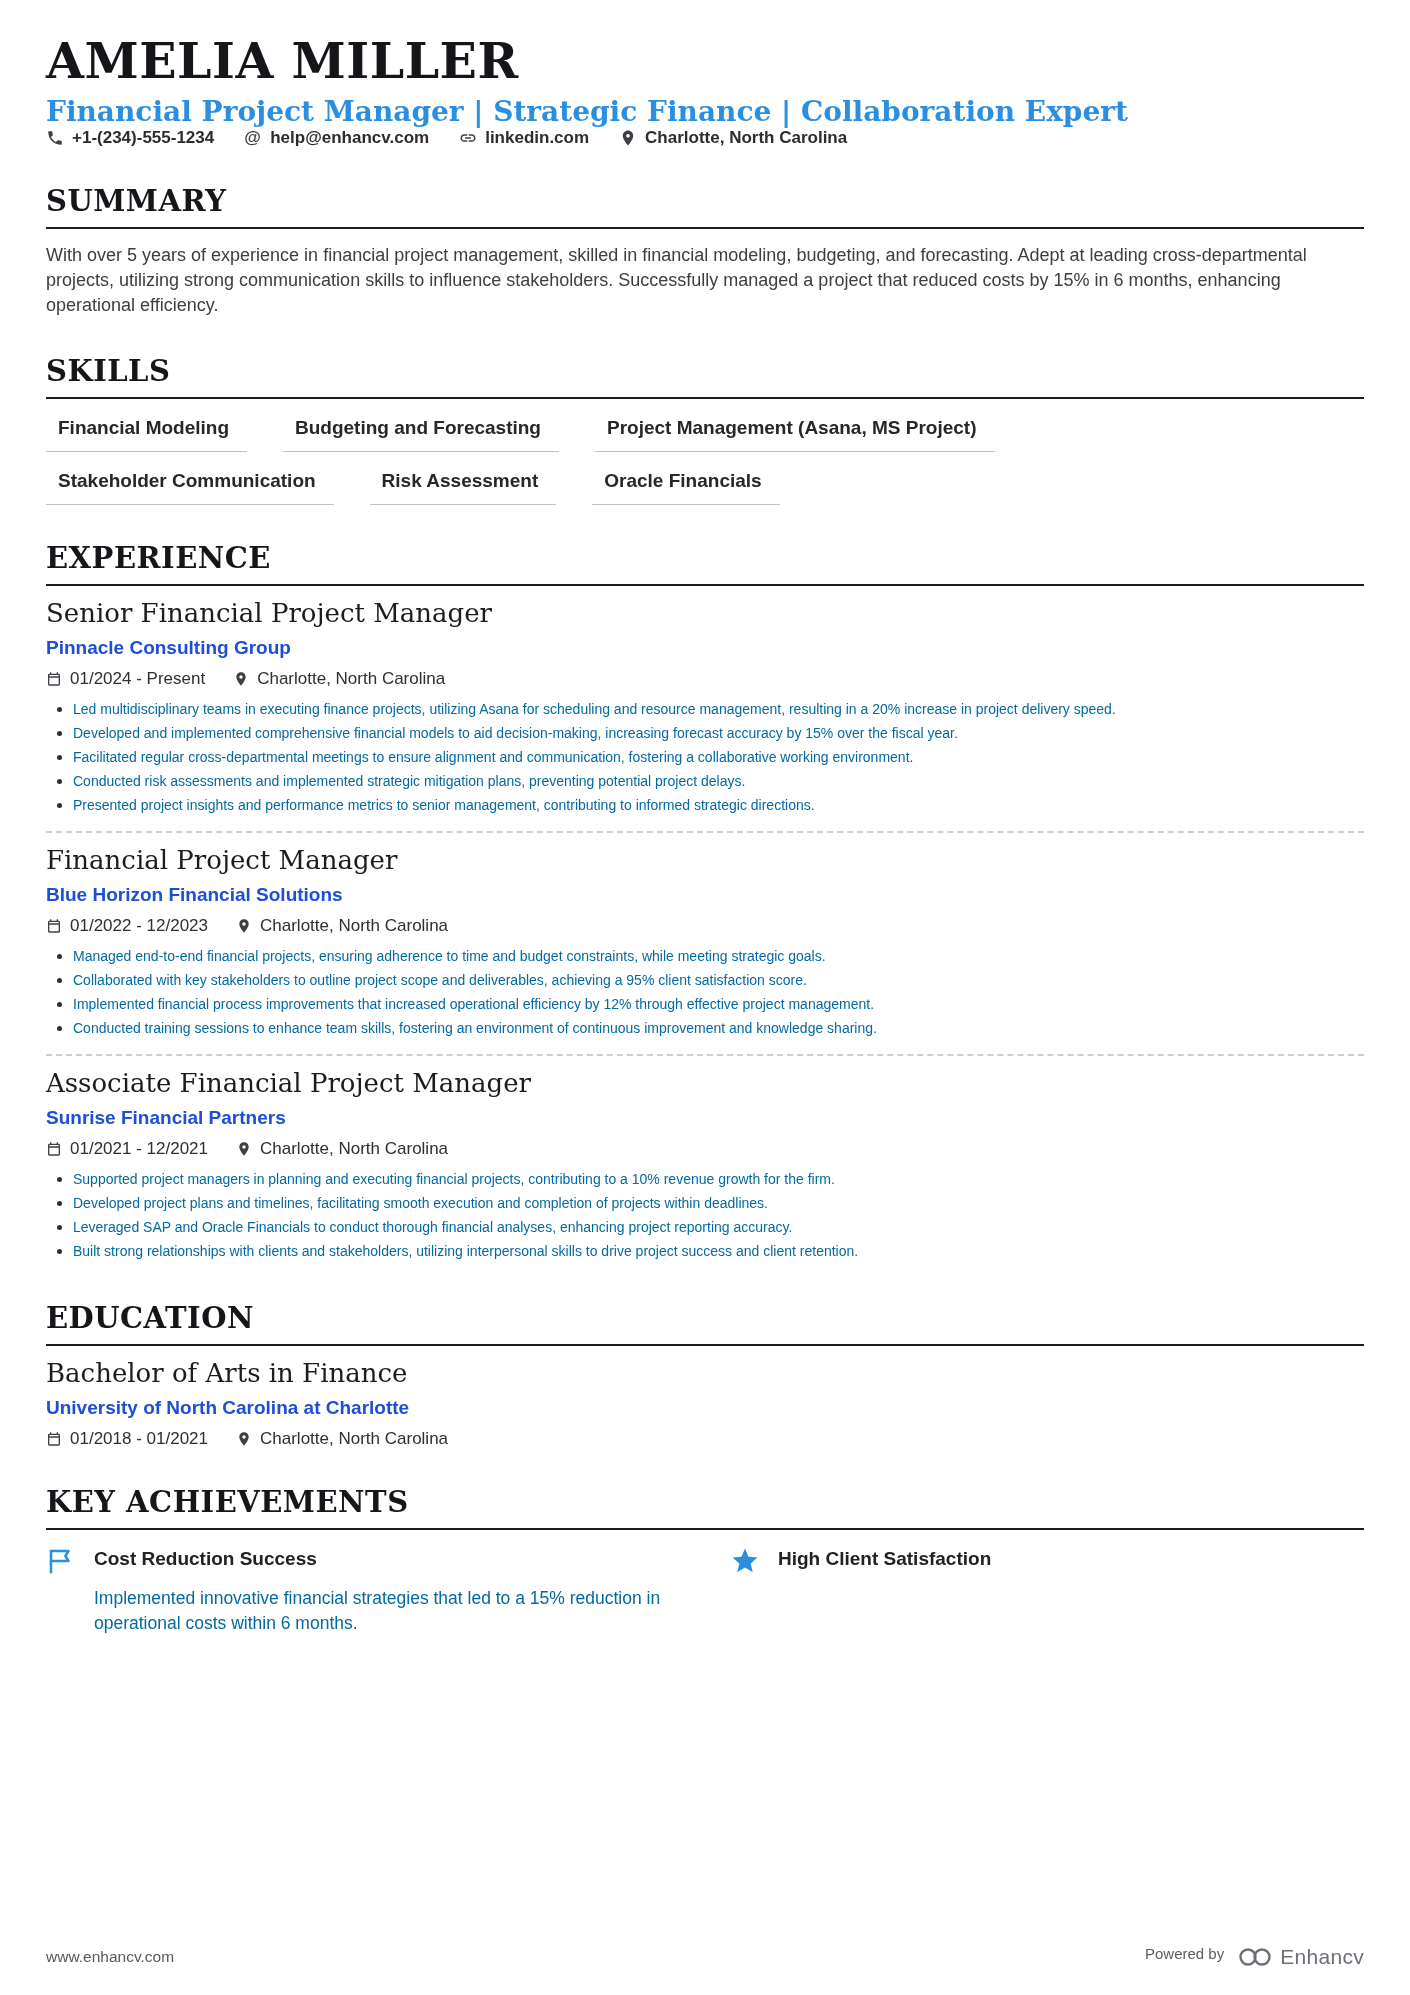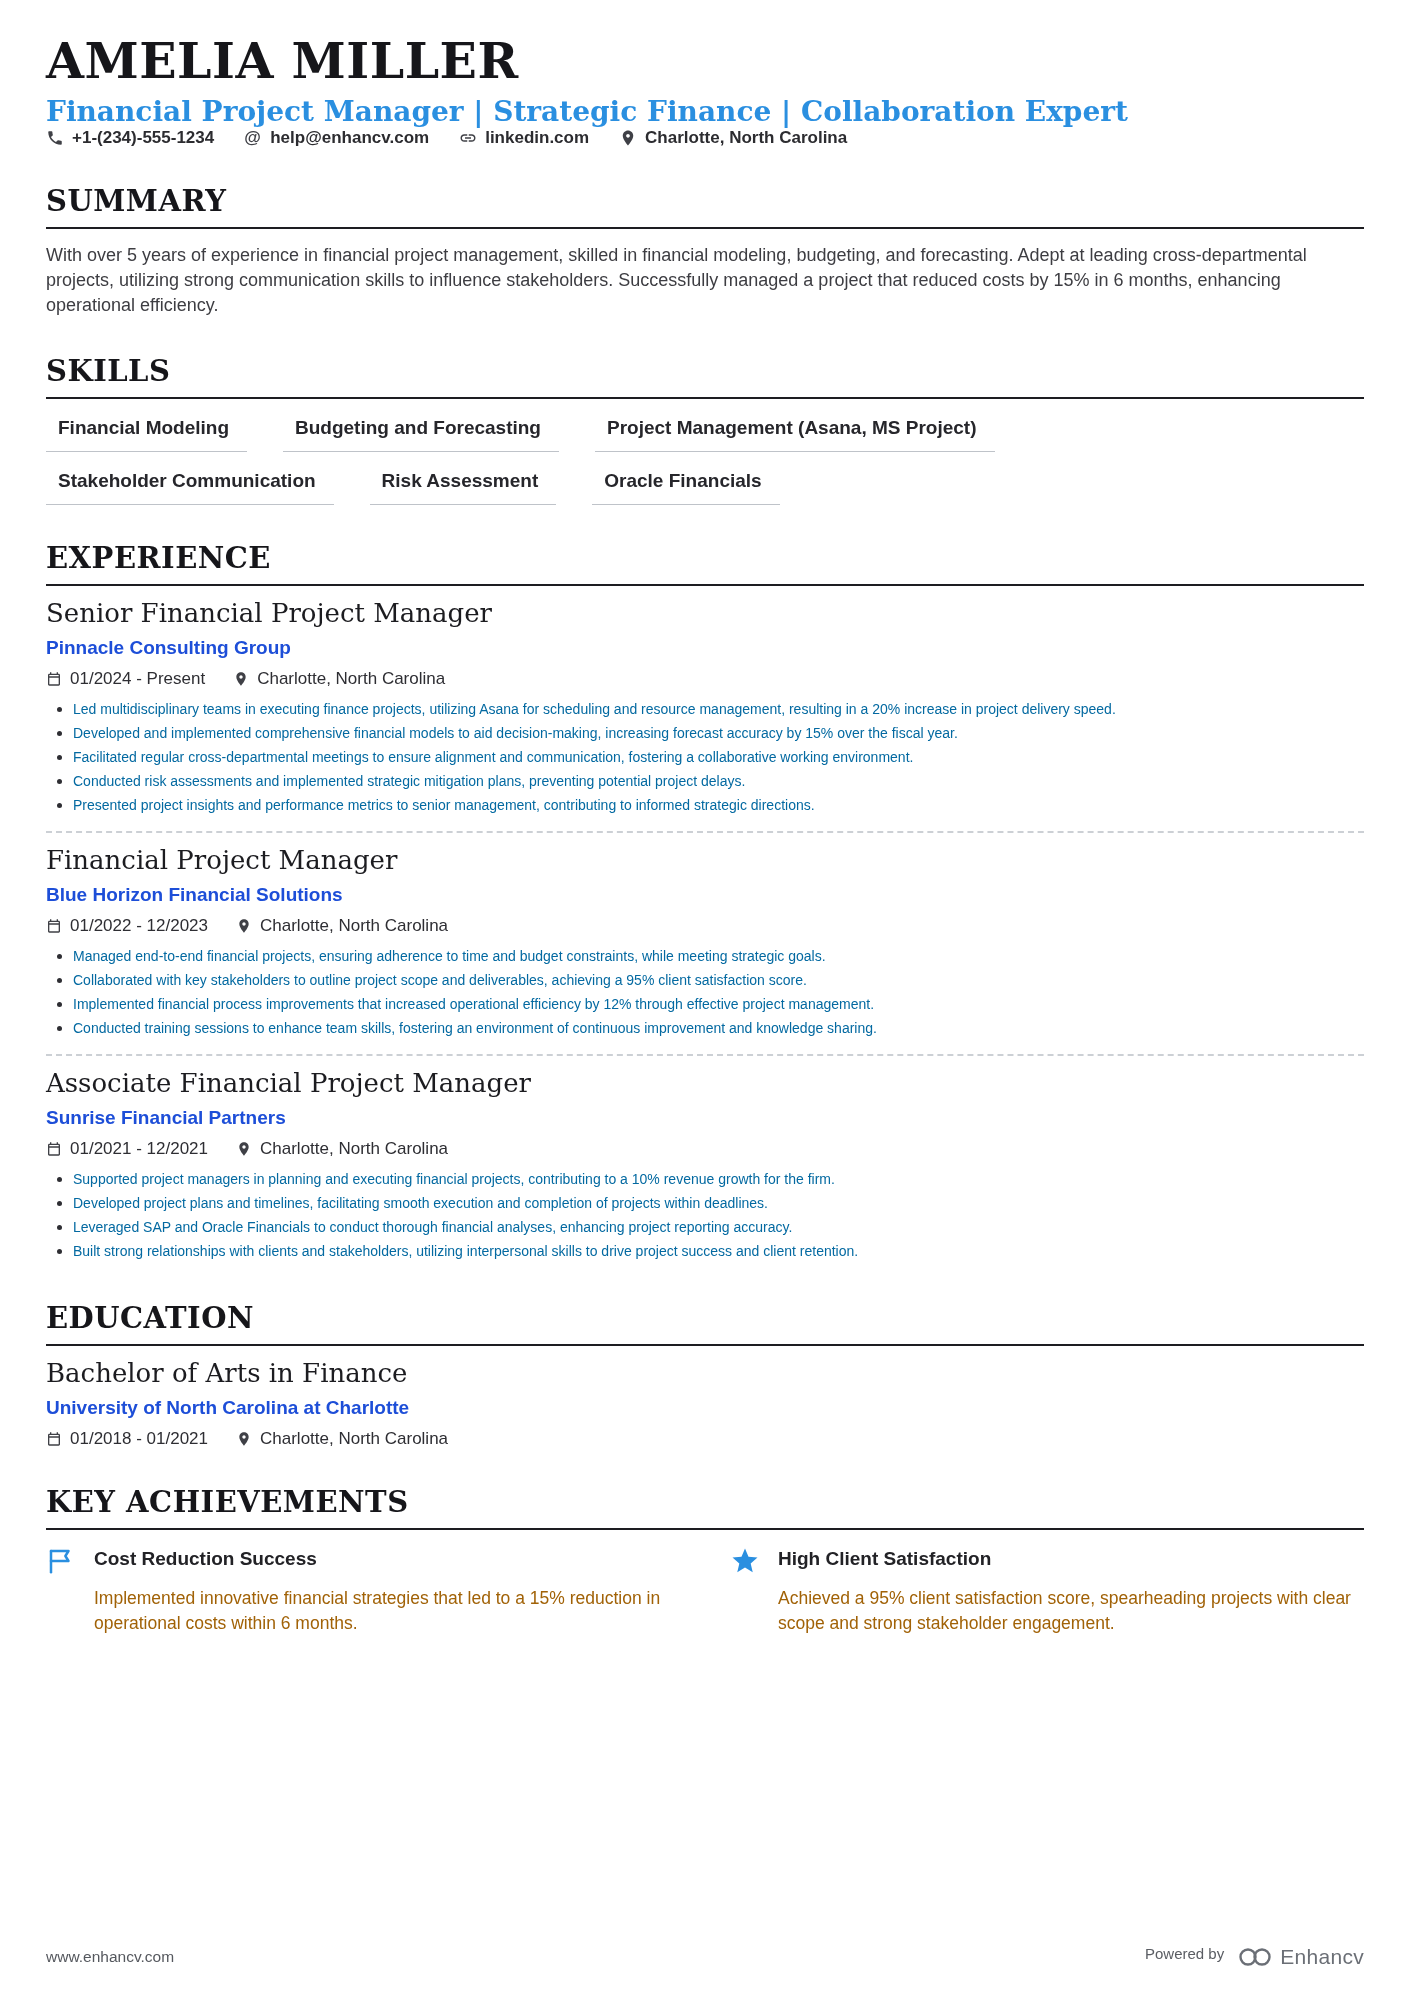--- a/index.html
+++ b/index.html
@@ -108,21 +108,21 @@
     border-top: 2px dashed #ccd0d5;
     margin: 16px 0 6px 0;
   }
 
   
   .ach-grid { display: grid; grid-template-columns: 1fr 1fr; column-gap: 50px; margin-top: 18px; }
   .ach-item { display: grid; grid-template-columns: 36px 1fr; column-gap: 12px; }
   .ach-icon { width: 30px; height: 30px; color: #2a8fe0; margin-top: -2px; }
   .ach-icon svg { width: 100%; height: 100%; display: block; }
   .ach-title { font-size: 19px; font-weight: bold; color: #222226; }
-  .ach-text { font-size: 17.5px; line-height: 1.4; color: #a16207; margin-top: 10px; grid-column: 2; }
+  .ach-text { font-size: 17.5px; line-height: 1.4; color: #0369a1; margin-top: 10px; grid-column: 2; }
 
   
   .spacer { flex: 1 1 auto; }
   .footer {
     display: flex;
     align-items: center;
     justify-content: space-between;
     margin-top: 44px;
     color: #55585e;
     font-size: 15.5px;
@@ -328,21 +328,20 @@
       <div class="ach-title">Cost Reduction Success</div>
       <div class="ach-text">Implemented innovative financial strategies that led to a 15% reduction in operational costs within 6 months.</div>
     </div>
     <div class="ach-item">
       <span class="ach-icon">
         <svg viewBox="0 0 24 24" fill="currentColor">
             <path d="M12 17.27l-6.18 3.73 1.64-7.03L2 9.24l7.19-.61L12 2l2.81 6.63 7.19.61-5.46 4.73 1.64 7.03z"></path>
           </svg>
       </span>
       <div class="ach-title">High Client Satisfaction</div>
-      <div class="ach-text">Achieved a 95% client satisfaction score, spearheading projects with clear scope and strong stakeholder engagement.</div>
     </div>
   </div>
 </section>
 
 <div class="spacer"></div>
 
 <footer class="footer">
   <span>www.enhancv.com</span>
   <span class="footer-right">
     <span class="powered-by">Powered by</span>

